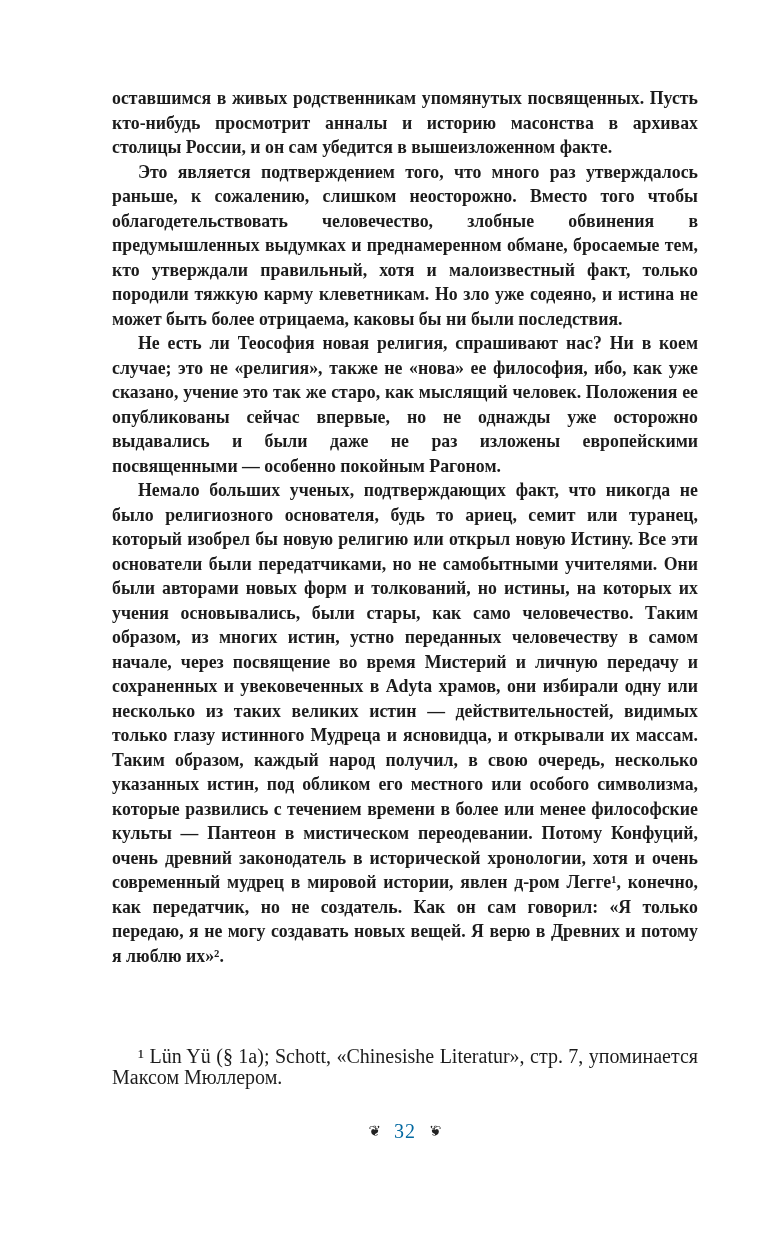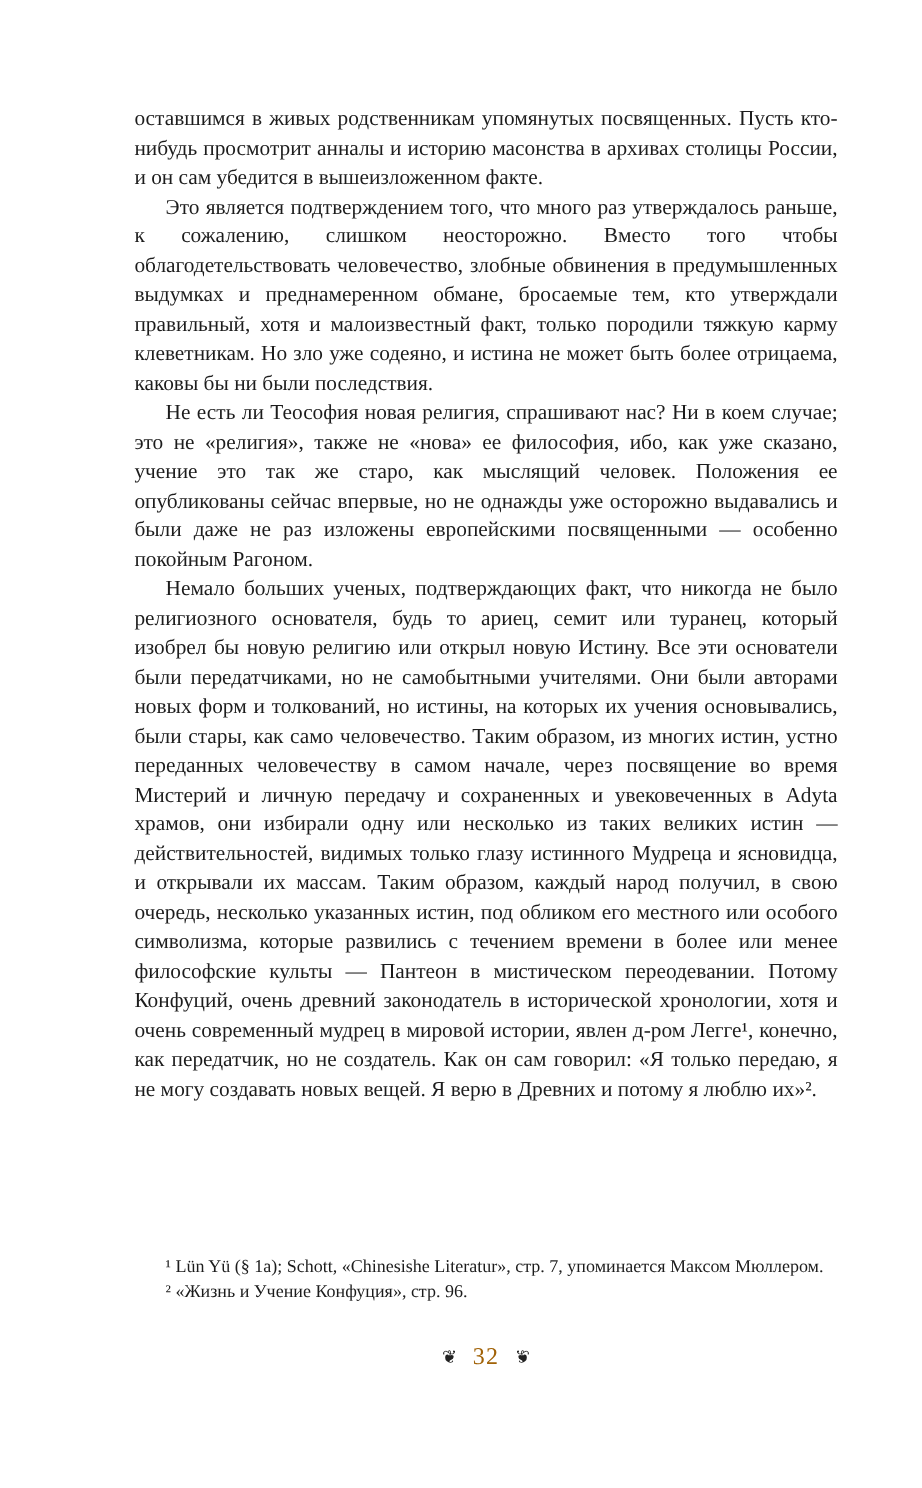--- a/index.html
+++ b/index.html
@@ -24,30 +24,31 @@
     top: 86px;
     width: 586px;
     font-size: 17.8px;
     line-height: 24.5px;
     text-align: justify;
   }
   .para {
     margin: 0;
     padding: 0;
     text-indent: 26px;
+    font-weight: bold;
   }
   .para.continued {
     text-indent: 0;
   }
   .footnotes {
     position: absolute;
     left: 112px;
     top: 1046px;
     width: 586px;
-    font-size: 15px;
+    font-size: 20px;
     line-height: 20.5px;
     text-align: justify;
   }
   .footnote {
     margin: 0;
     padding: 0;
     text-indent: 26px;
   }
   .footer-row {
     position: absolute;
@@ -65,38 +66,37 @@
     color: #222222;
     line-height: 1;
   }
   .ornament.mirrored {
     transform: scaleX(-1);
     display: inline-block;
   }
   .page-number {
     font-size: 20px;
     letter-spacing: 1px;
-    color: #a16207;
+    color: #0369a1;
   }
 </style>
 </head>
 <body>
 
 <div class="page">
 
   <main class="text-block">
     <p class="para continued">оставшимся в живых родственникам упомянутых посвященных. Пусть кто-нибудь просмотрит анналы и историю масонства в архивах столицы России, и он сам убедится в вышеизложенном факте.</p>
     <p class="para">Это является подтверждением того, что много раз утверждалось раньше, к сожалению, слишком неосторожно. Вместо того чтобы облагодетельствовать человечество, злобные обвинения в предумышленных выдумках и преднамеренном обмане, бросаемые тем, кто утверждали правильный, хотя и малоизвестный факт, только породили тяжкую карму клеветникам. Но зло уже содеяно, и истина не может быть более отрицаема, каковы бы ни были последствия.</p>
     <p class="para">Не есть ли Теософия новая религия, спрашивают нас? Ни в коем случае; это не «религия», также не «нова» ее философия, ибо, как уже сказано, учение это так же старо, как мыслящий человек. Положения ее опубликованы сейчас впервые, но не однажды уже осторожно выдавались и были даже не раз изложены европейскими посвященными — особенно покойным Рагоном.</p>
     <p class="para">Немало больших ученых, подтверждающих факт, что никогда не было религиозного основателя, будь то ариец, семит или туранец, который изобрел бы новую религию или открыл новую Истину. Все эти основатели были передатчиками, но не самобытными учителями. Они были авторами новых форм и толкований, но истины, на которых их учения основывались, были стары, как само человечество. Таким образом, из многих истин, устно переданных человечеству в самом начале, через посвящение во время Мистерий и личную передачу и сохраненных и увековеченных в Adyta храмов, они избирали одну или несколько из таких великих истин — действительностей, видимых только глазу истинного Мудреца и ясновидца, и открывали их массам. Таким образом, каждый народ получил, в свою очередь, несколько указанных истин, под обликом его местного или особого символизма, которые развились с течением времени в более или менее философские культы — Пантеон в мистическом переодевании. Потому Конфуций, очень древний законодатель в исторической хронологии, хотя и очень современный мудрец в мировой истории, явлен д-ром Легге¹, конечно, как передатчик, но не создатель. Как он сам говорил: «Я только передаю, я не могу создавать новых вещей. Я верю в Древних и потому я люблю их»².</p>
   </main>
 
   <section class="footnotes">
     <p class="footnote">¹ Lün Yü (§ 1a); Schott, «Chinesishe Literatur», стр. 7, упоминается Максом Мюллером.</p>
-    <p class="footnote">² «Жизнь и Учение Конфуция», стр. 96.</p>
   </section>
 
   <footer class="footer-row">
     <span class="ornament">❦</span>
     <span class="page-number">32</span>
     <span class="ornament mirrored">❦</span>
   </footer>
 
 </div>
 

